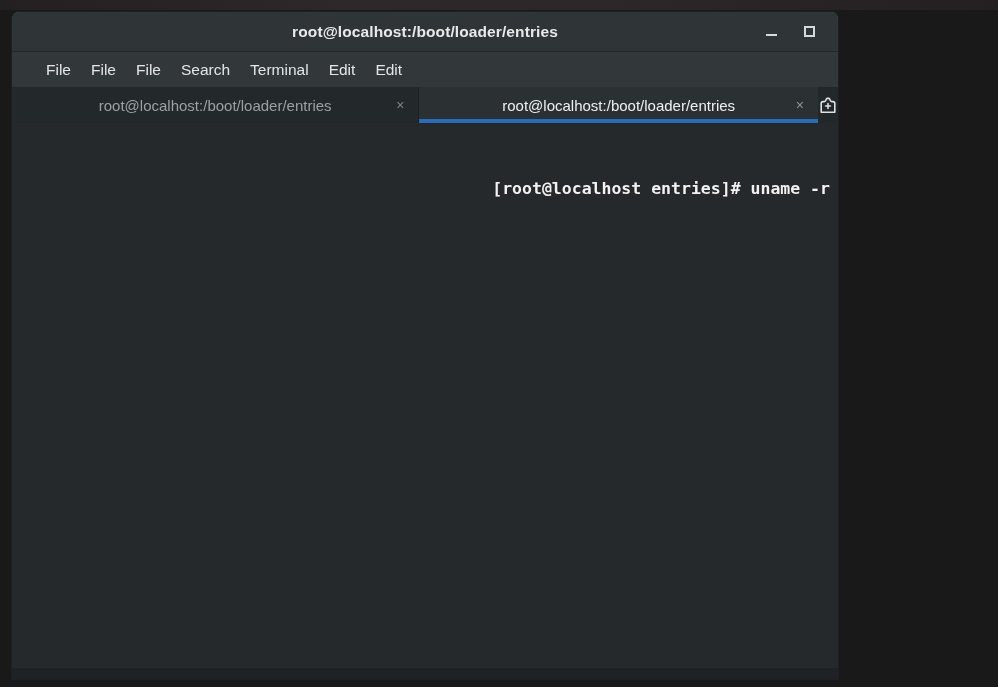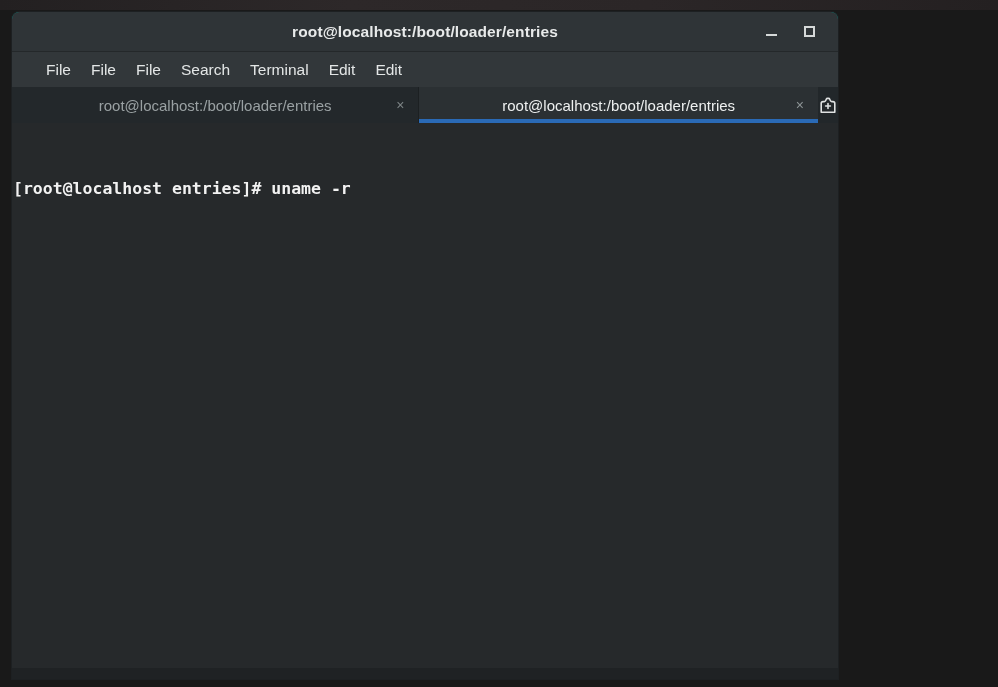--- a/index.html
+++ b/index.html
@@ -167,20 +167,21 @@
   }
 
   
   #terminal-body {
     position: relative;
     height: 557px;
     background: #26292b;
     padding: 6px 8px 0 1px;
     box-sizing: border-box;
     overflow: hidden;
+    text-align: right;
   }
   #terminal-screen {
     font-family: "DejaVu Sans Mono", "Liberation Mono", monospace;
     font-size: 16.5px;
     font-weight: bold;
     line-height: 24px;
     color: #f2f2f2;
     white-space: pre;
     padding-left: 0px;
   }

